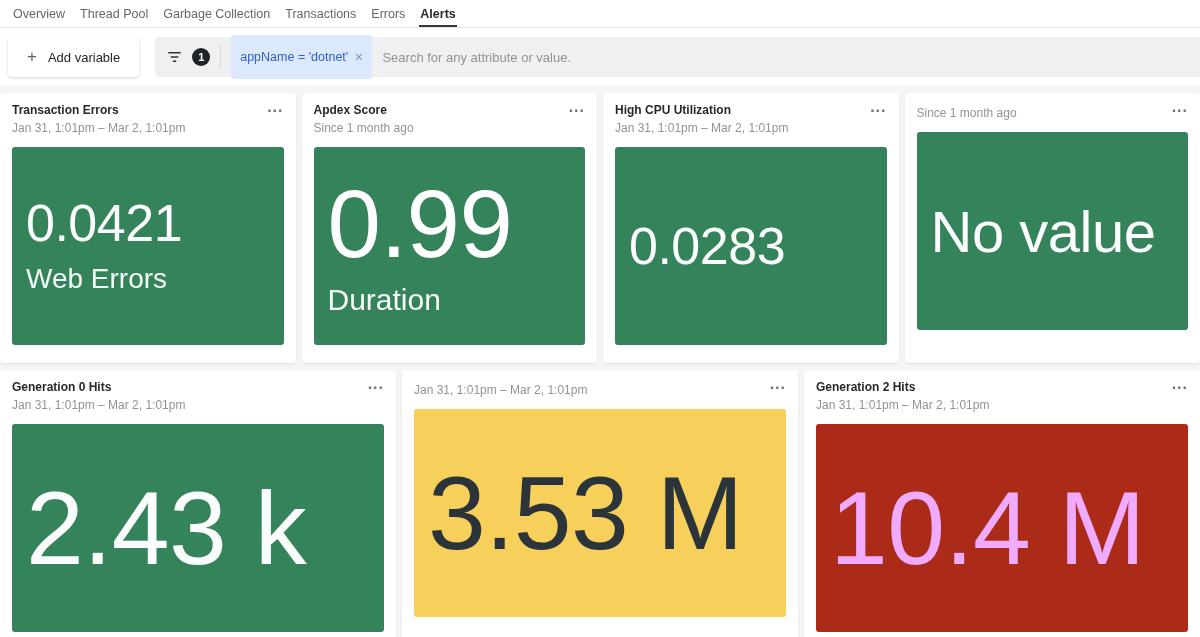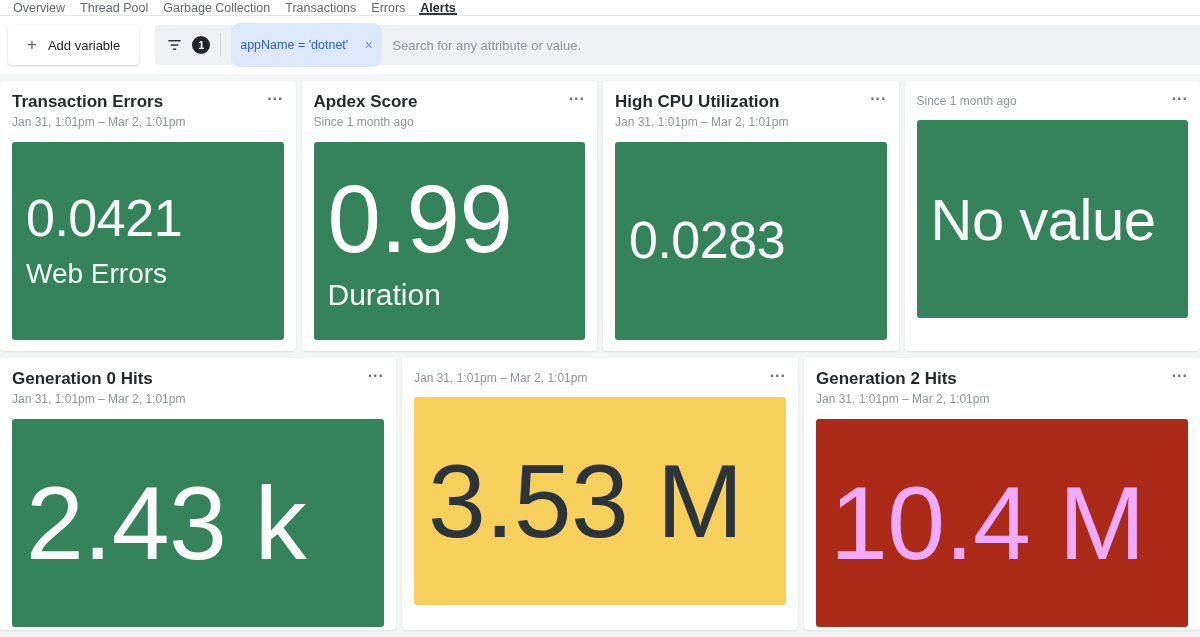--- a/index.html
+++ b/index.html
@@ -10,21 +10,21 @@
     color:#25292c;
   }
 
   
   .tabsbar {
     background:#ffffff;
     display:flex;
     align-items:stretch;
     gap:13px;
     padding:0 12px;
-    height:16px;
+    height:28px;
     border-bottom:1px solid #e4e6e6;
   }
   .tab {
     display:flex; align-items:center;
     font-size:12.5px;
     color:#63676b;
     position:relative;
     cursor:pointer;
     padding:0 1px;
     white-space:nowrap;
@@ -71,23 +71,23 @@
   .funnel-icon { display:flex; align-items:center; flex:0 0 auto; }
   .count-badge {
     width:18px; height:18px; border-radius:50%;
     background:#1f2427; color:#ffffff;
     font-size:11px; font-weight:700;
     display:flex; align-items:center; justify-content:center;
     flex:0 0 auto;
   }
   .vdiv { width:1px; height:24px; background:#d6d9da; flex:0 0 auto; }
   .chip {
-    display:flex; align-items:center; gap:16px;
+    display:flex; align-items:center; gap:6px;
     background:#dce8fb;
-    border-radius:9px;
+    border-radius:3px;
     padding:15px 9px;
     font-size:12.5px;
     color:#3360c0;
     cursor:pointer;
     flex:0 0 auto;
     white-space:nowrap;
   }
   .chip-x { font-size:11px; color:#7d94cd; cursor:pointer; }
   .search-input {
     flex:1; border:none; background:transparent; outline:none;
@@ -101,21 +101,21 @@
   .cardrow2 { display:grid; grid-template-columns:repeat(3,1fr); gap:6px; }
   .card {
     background:#ffffff;
     border-radius:4px;
     box-shadow:0 1px 2px rgba(0,0,0,.09);
     padding:10px 12px 12px 12px;
     height:270px;
     position:relative;
   }
   .cardrow2 .card { height:272px; }
-  .card-title { font-size:17px; font-weight:700; color:#26292c; line-height:1.25; }
+  .card-title { font-size:12px; font-weight:700; color:#26292c; line-height:1.25; }
   .card-sub   { font-size:12px; color:#8f9497; margin-top:3px; line-height:1.2; }
   .card-menu {
     position:absolute; top:3px; right:12px;
     color:#6e7376; font-size:16px; letter-spacing:1px;
     cursor:pointer; line-height:1.4; font-weight:700;
   }
   .billboard {
     margin-top:12px;
     border-radius:3px;
     height:198px;

